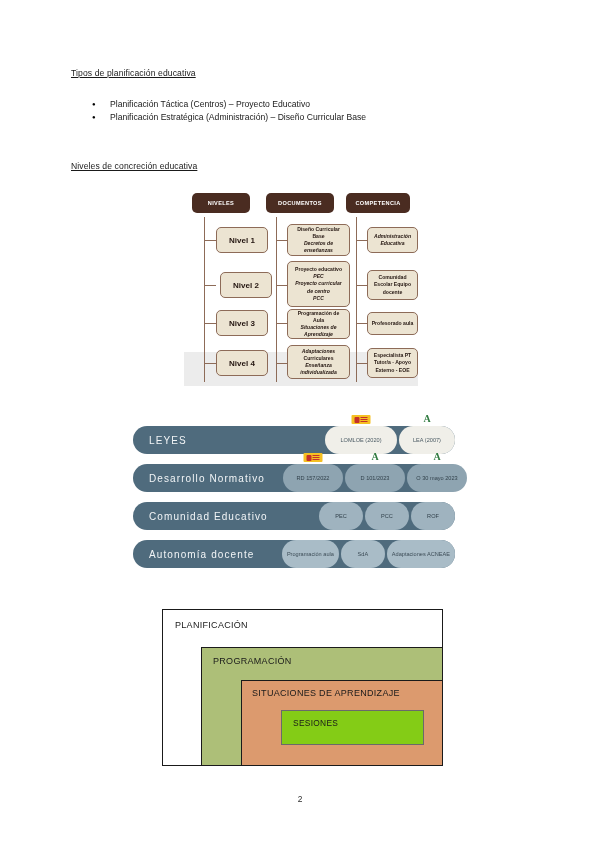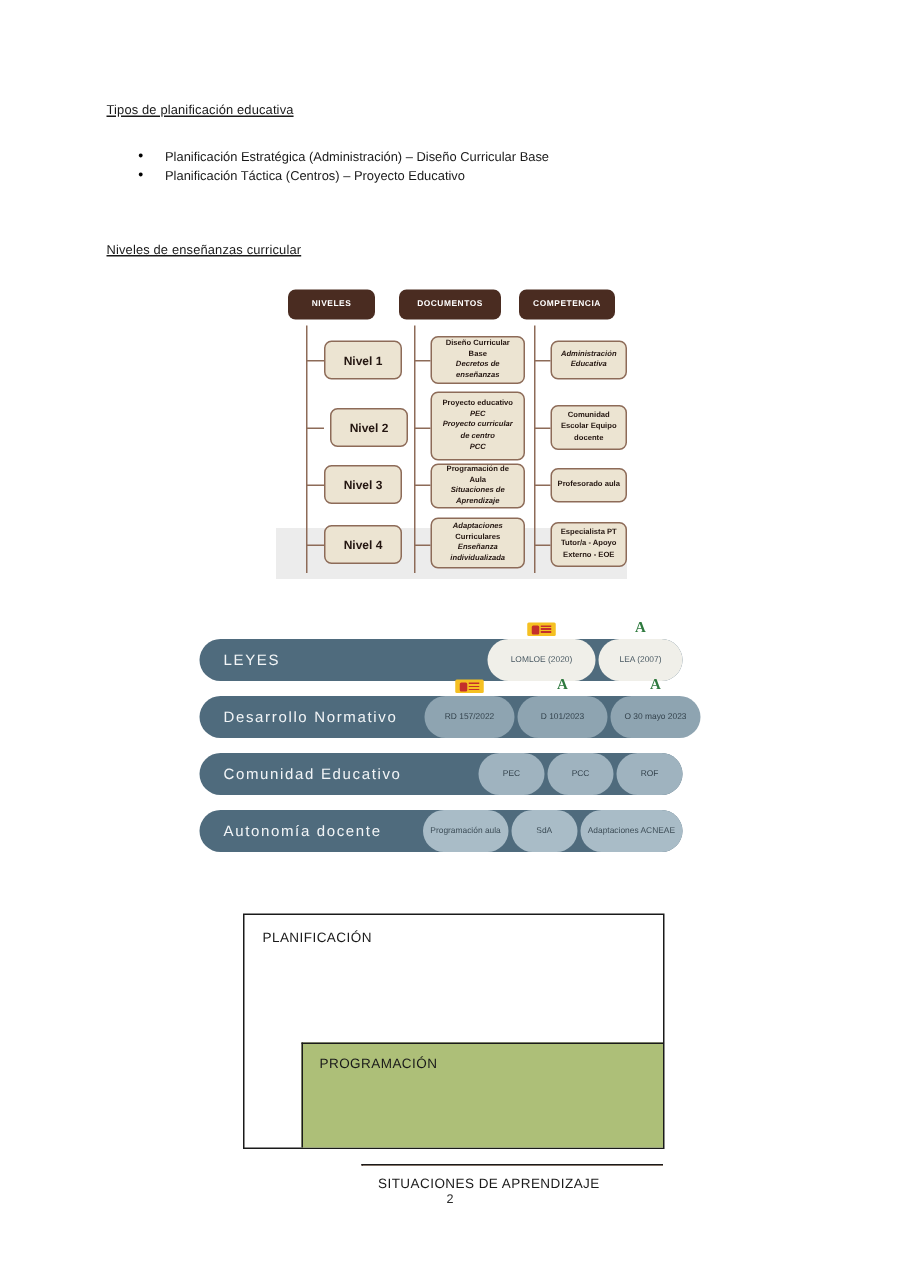--- a/index.html
+++ b/index.html
@@ -207,21 +207,20 @@
 
   
   #diagram-nested {
     position:absolute; left:162px; top:609px; width:281px; height:157px;
     background:#ffffff;
     border:1.2px solid #1a1a1a;
   }
   .nest {
     position:absolute;
     border:1.2px solid #1a1a1a;
-    margin-top:48px;
   }
   #nest-prog {
     left:38px; top:37px; right:0; bottom:0;
     background:#adbf78;
     border-right:none; border-bottom:none;
   }
   #nest-sit {
     left:39px; top:32px; right:0; bottom:0;
     background:#dc9a6e;
     border-right:none; border-bottom:none;
@@ -254,25 +253,25 @@
   }
 </style>
 </head>
 <body>
 
 <div class="page">
 
   <div class="heading" id="h-tipos">Tipos de planificación educativa</div>
 
   <ul class="bullets">
+    <li>Planificación Táctica (Centros) – Proyecto Educativo</li>
     <li>Planificación Estratégica (Administración) – Diseño Curricular Base</li>
-    <li>Planificación Táctica (Centros) – Proyecto Educativo</li>
   </ul>
 
-  <div class="heading" id="h-niveles">Niveles de enseñanzas curricular</div>
+  <div class="heading" id="h-niveles">Niveles de concreción educativa</div>
 
   <div id="diagram-levels">
     <div class="lvl-grey-band"></div>
 
     <div class="spine" id="spine-n"></div>
     <div class="spine" id="spine-d"></div>
     <div class="spine" id="spine-c"></div>
 
     <div class="lvl-col" id="col-niveles">
       <div class="lvl-head">NIVELES</div>

